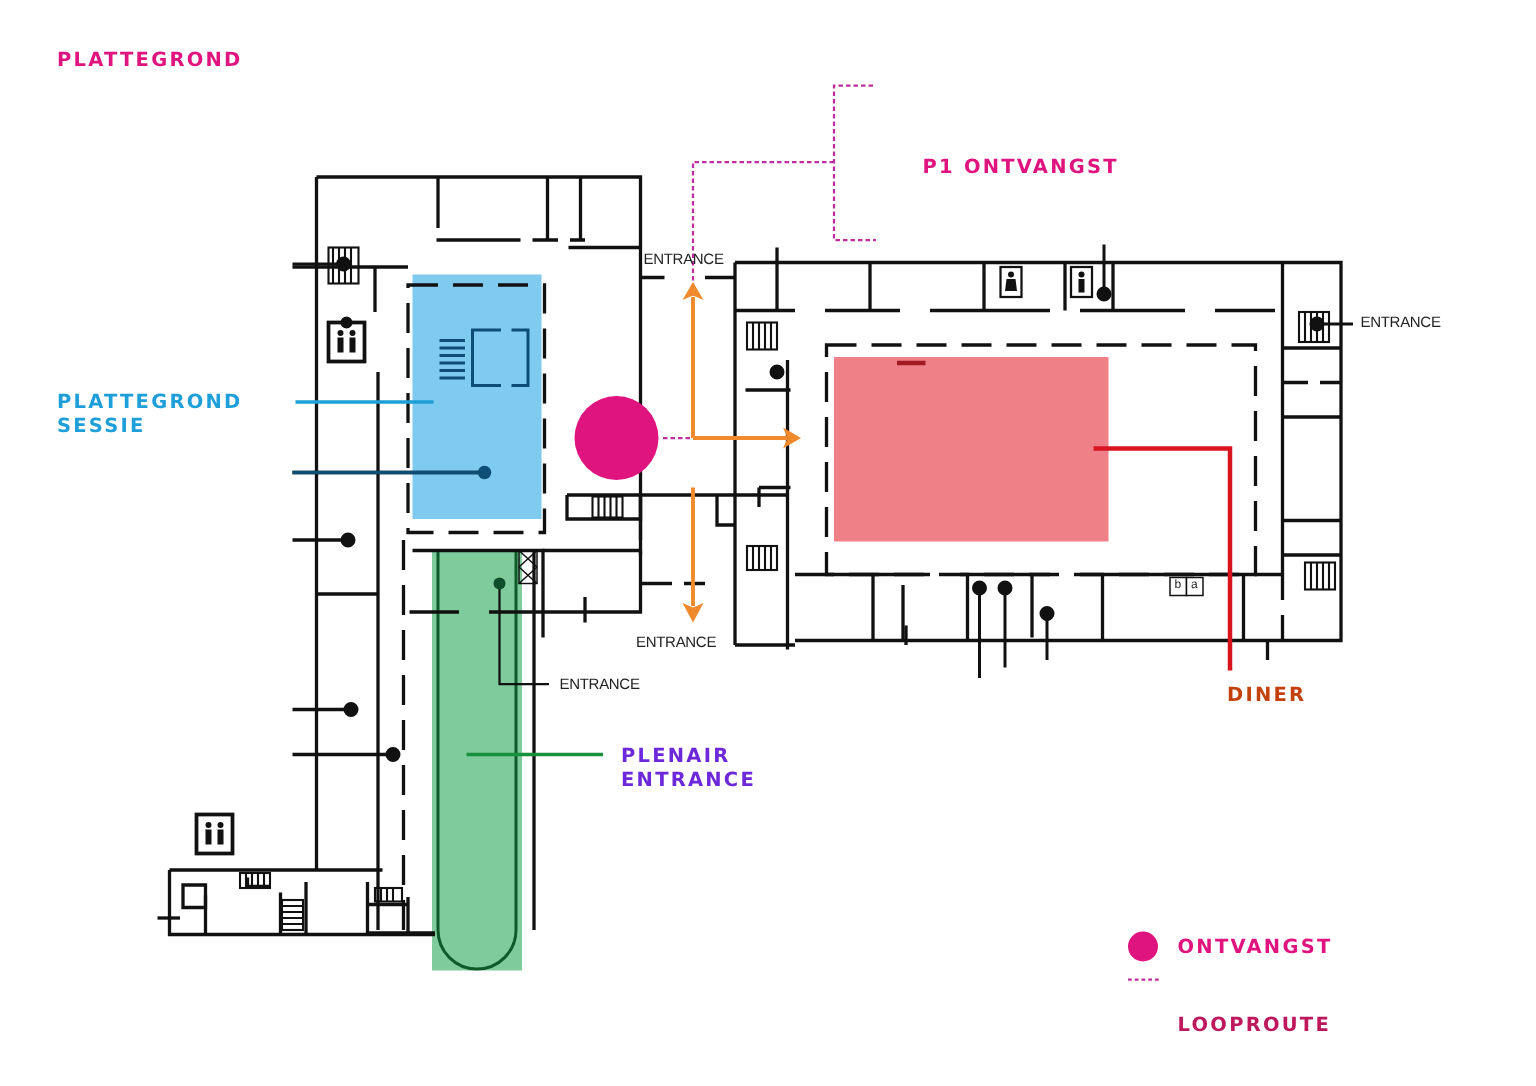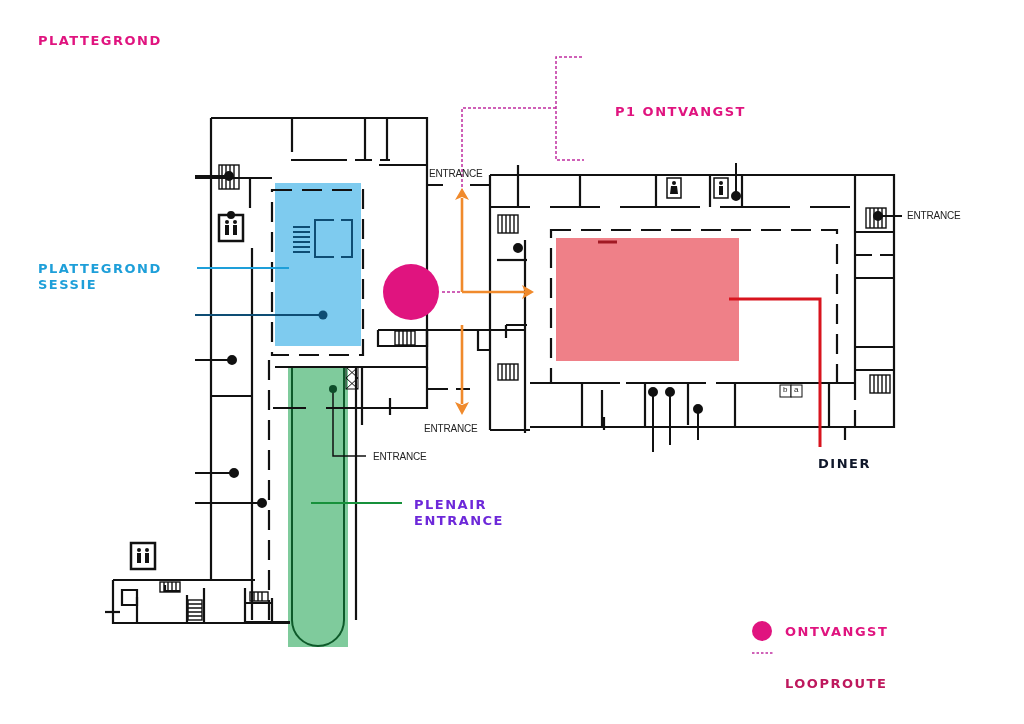--- a/index.html
+++ b/index.html
@@ -199,21 +199,21 @@
 <div class="lbl" style="left:38px;top:261px;color:#1e9fd9;">
   <div>PLATTEGROND</div>
   <div>SESSIE</div>
 </div>
 
 <div class="lbl" style="left:414px;top:497px;color:#6d28d9;">
   <div>PLENAIR</div>
   <div>ENTRANCE</div>
 </div>
 
-<div class="lbl" style="left:818px;top:456px;color:#0f172a;">DINER</div>
+<div class="lbl" style="left:818px;top:456px;color:#c2410c;">DINER</div>
 
 <div class="small" style="left:429px;top:168px;">ENTRANCE</div>
 <div class="small" style="left:424px;top:423px;">ENTRANCE</div>
 <div class="small" style="left:373px;top:451px;">ENTRANCE</div>
 <div class="small" style="left:907px;top:210px;">ENTRANCE</div>
 <div class="small" style="left:783px;top:385px;font-size:8px;">b</div>
 <div class="small" style="left:794px;top:385px;font-size:8px;">a</div>
 
 <div>
   <div class="lbl" style="left:785px;top:624px;color:#e0147f;text-align:right;">ONTVANGST</div>

